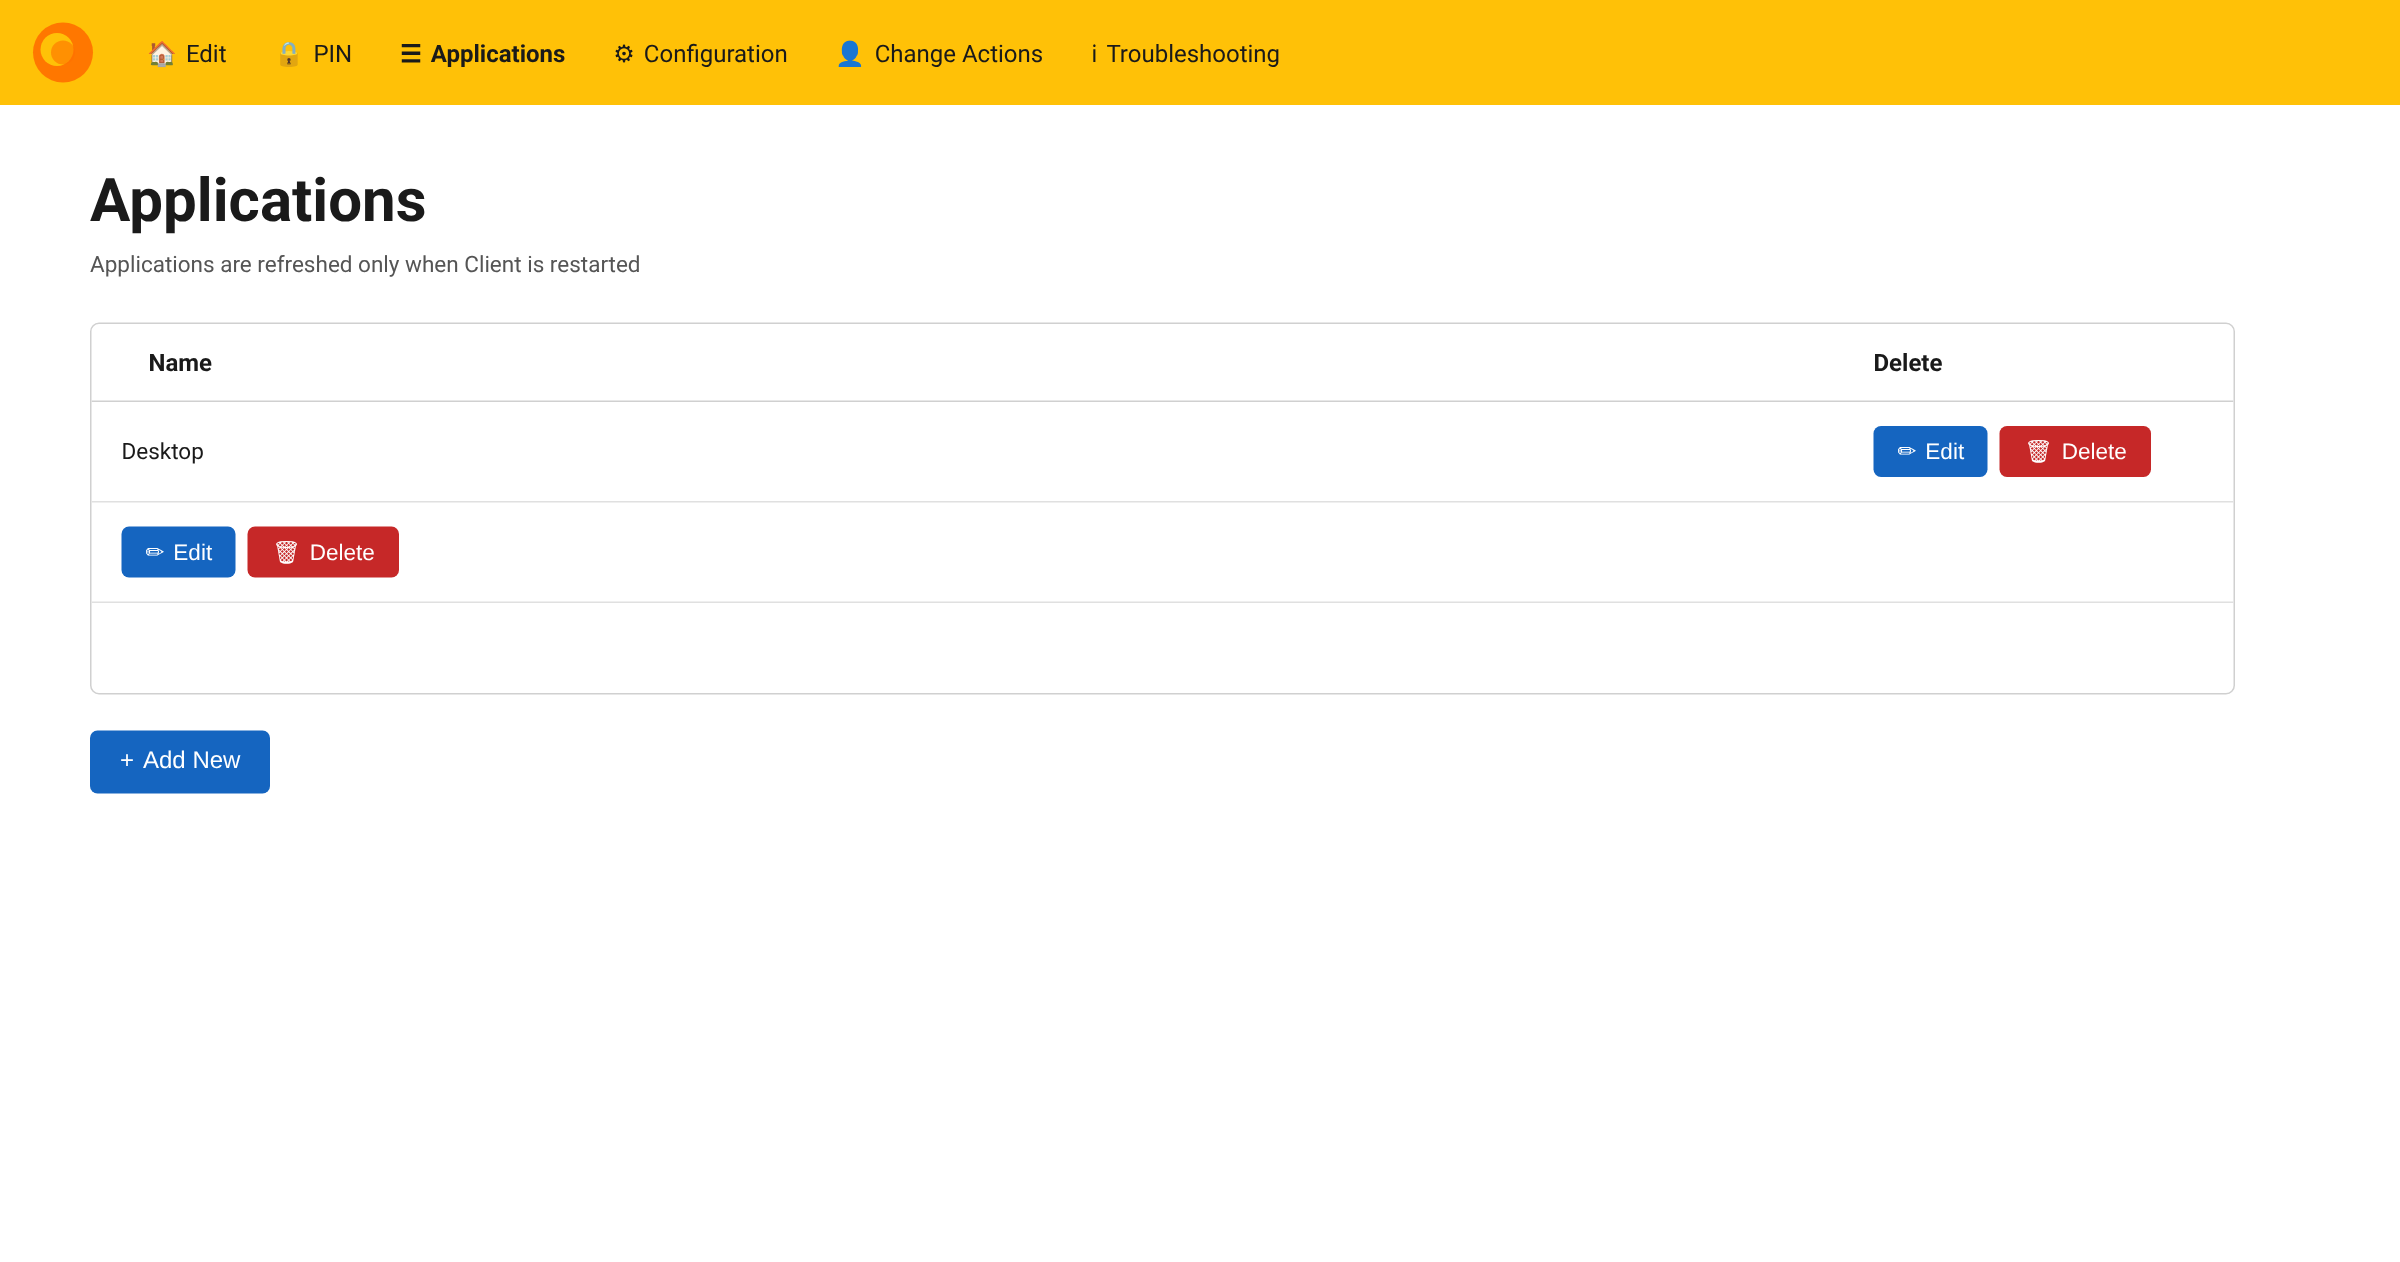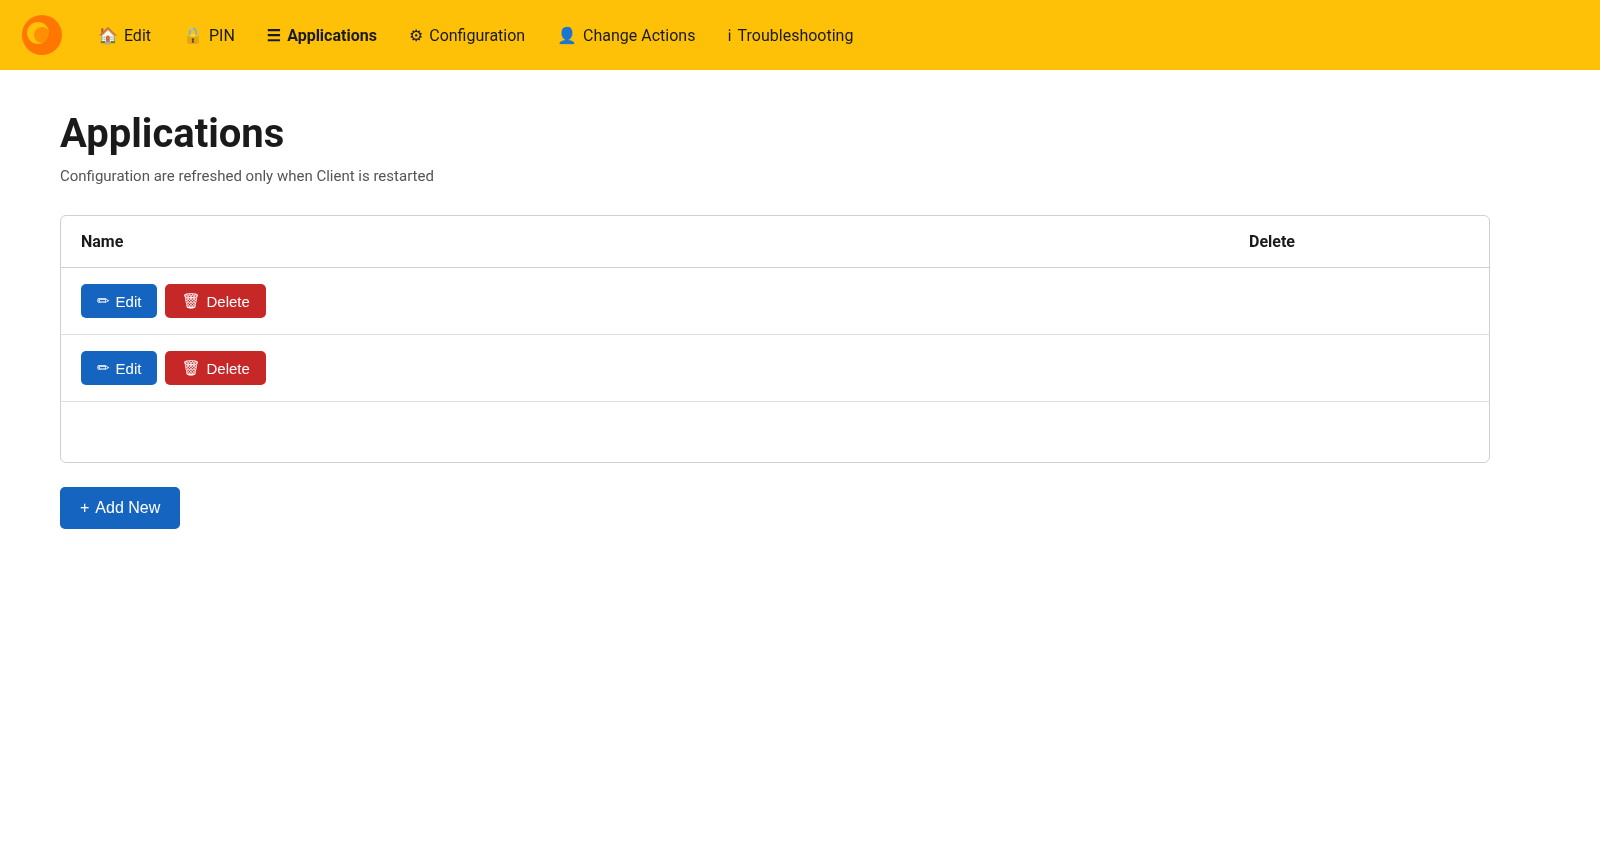--- a/index.html
+++ b/index.html
@@ -91,20 +91,21 @@
       align-items: center;
       padding: 16px 20px;
       border-bottom: 1px solid #d0d0d0;
     }
 
     .col-name {
       flex: 1;
       font-weight: 700;
       font-size: 16px;
       color: #1a1a1a;
+      margin-left: 18px;
     }
 
     .col-actions {
       width: 220px;
       font-weight: 700;
       font-size: 16px;
       color: #1a1a1a;
     }
 
     .table-row {
@@ -208,55 +209,56 @@
     </li>
     <li class="nav-item">
       <span class="nav-icon">ℹ</span>
       <span>Troubleshooting</span>
     </li>
   </ul>
 </nav>
 
 <div class="main-content">
   <h1 class="page-title">Applications</h1>
-  <p class="page-subtitle">Configuration are refreshed only when Client is restarted</p>
+  <p class="page-subtitle">Applications are refreshed only when Client is restarted</p>
 
   <div class="table-card">
 
     <div class="table-header">
       <span class="col-name">Name</span>
       <span class="col-actions">Delete</span>
+    </div>
+
+    <div class="table-row">
+      <span class="row-name">Desktop</span>
+      <div class="row-actions">
+        <button class="btn-edit">
+          <span>✏</span>
+          <span>Edit</span>
+        </button>
+        <button class="btn-delete">
+          <span>🗑</span>
+          <span>Delete</span>
+        </button>
+      </div>
     </div>
 
     <div class="table-row">
       <div class="row-actions">
         <button class="btn-edit">
           <span>✏</span>
           <span>Edit</span>
         </button>
         <button class="btn-delete">
           <span>🗑</span>
           <span>Delete</span>
         </button>
       </div>
     </div>
 
-    <div class="table-row">
-      <div class="row-actions">
-        <button class="btn-edit">
-          <span>✏</span>
-          <span>Edit</span>
-        </button>
-        <button class="btn-delete">
-          <span>🗑</span>
-          <span>Delete</span>
-        </button>
-      </div>
-    </div>
-
     <div class="table-row" style="border-bottom:none; padding: 30px 20px;"></div>
   </div>
 
   <button class="btn-add-new">
     <span>+</span>
     <span>Add New</span>
   </button>
 </div>
 
 </body></html>

